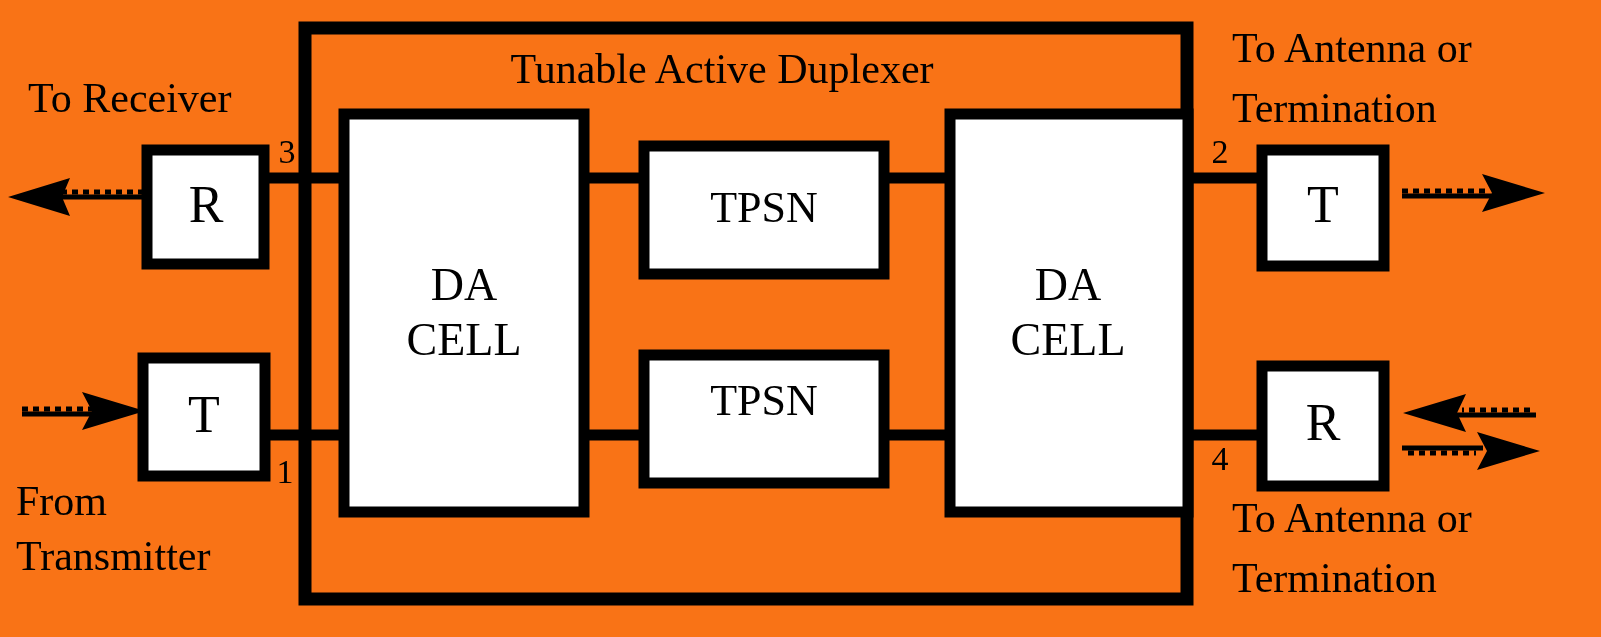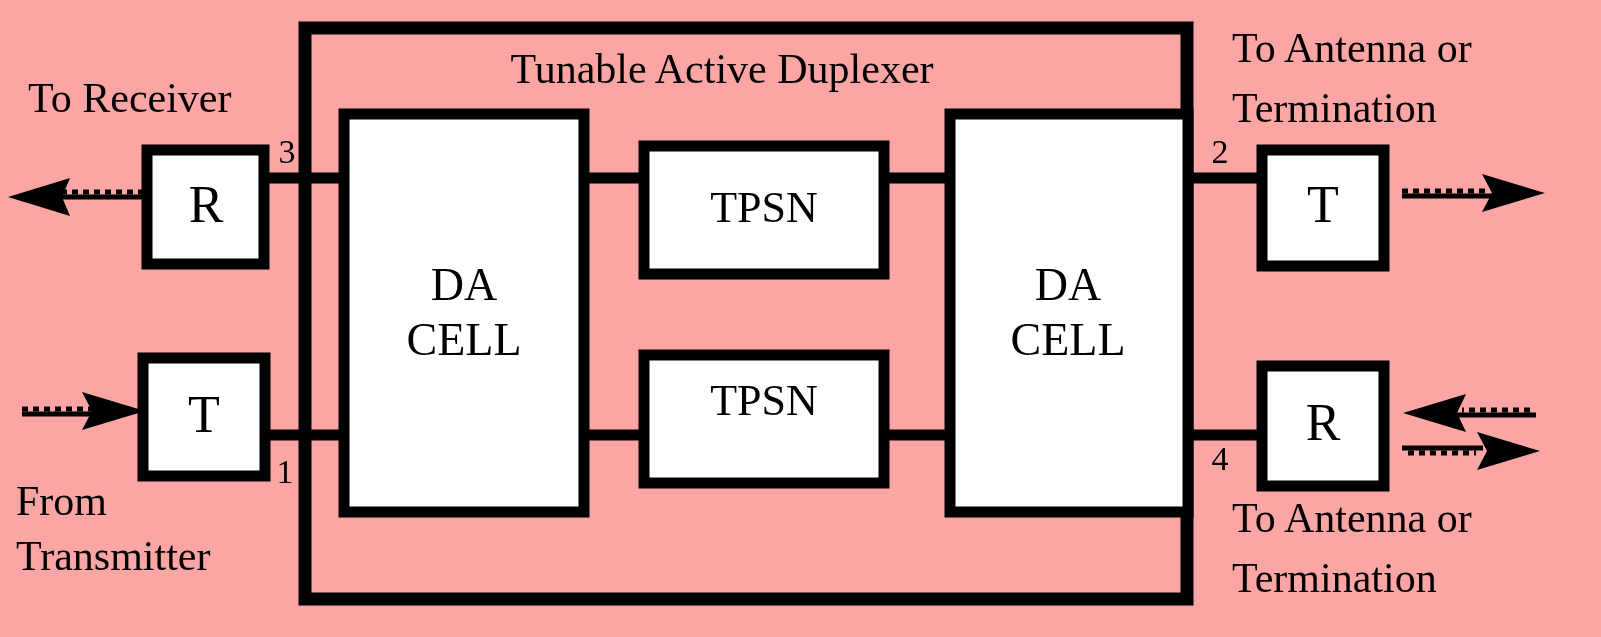--- a/index.html
+++ b/index.html
@@ -10,21 +10,21 @@
   body {
     width: 1601px;
     height: 637px;
     font-family: "Liberation Serif", "DejaVu Serif", serif;
     overflow: hidden;
   }
   #diagram-root {
     position: relative;
     width: 1601px;
     height: 637px;
-    background: #fca5a5;
+    background: #f97316;
     text-decoration: underline;
   }
   svg#diagram {
     display: block;
     width: 1601px;
     height: 637px;
   }
   .wire, .boxrect {
     stroke: #000000;
     fill: none;

